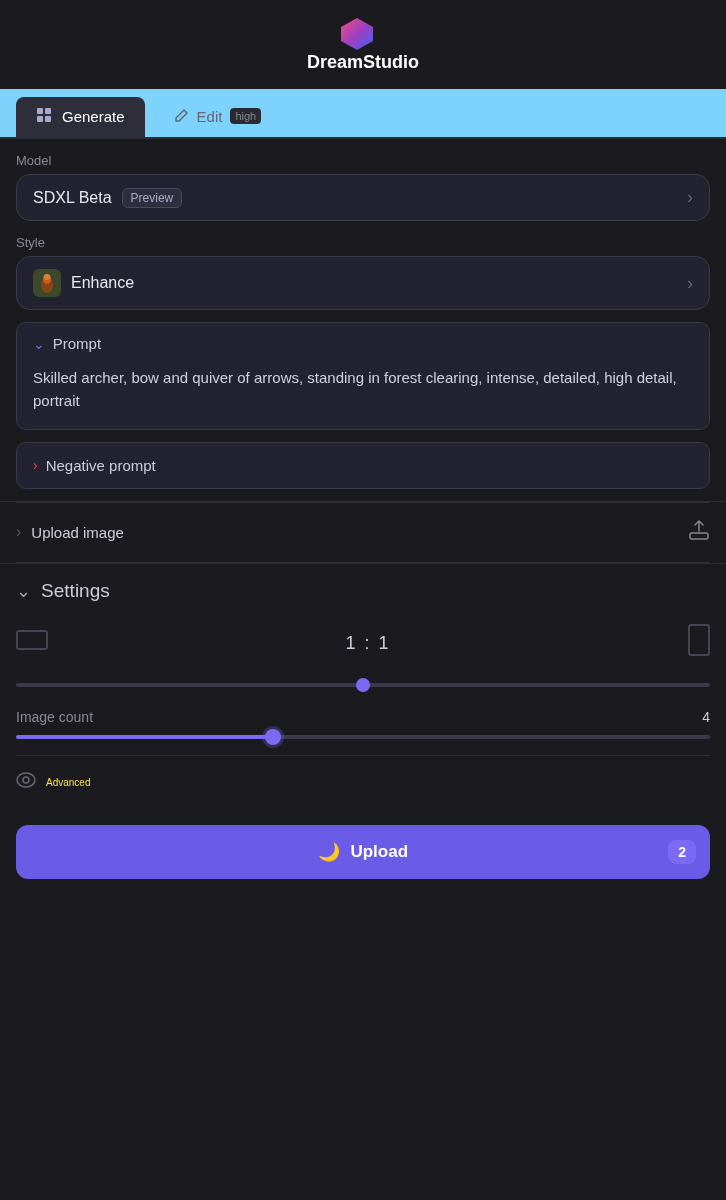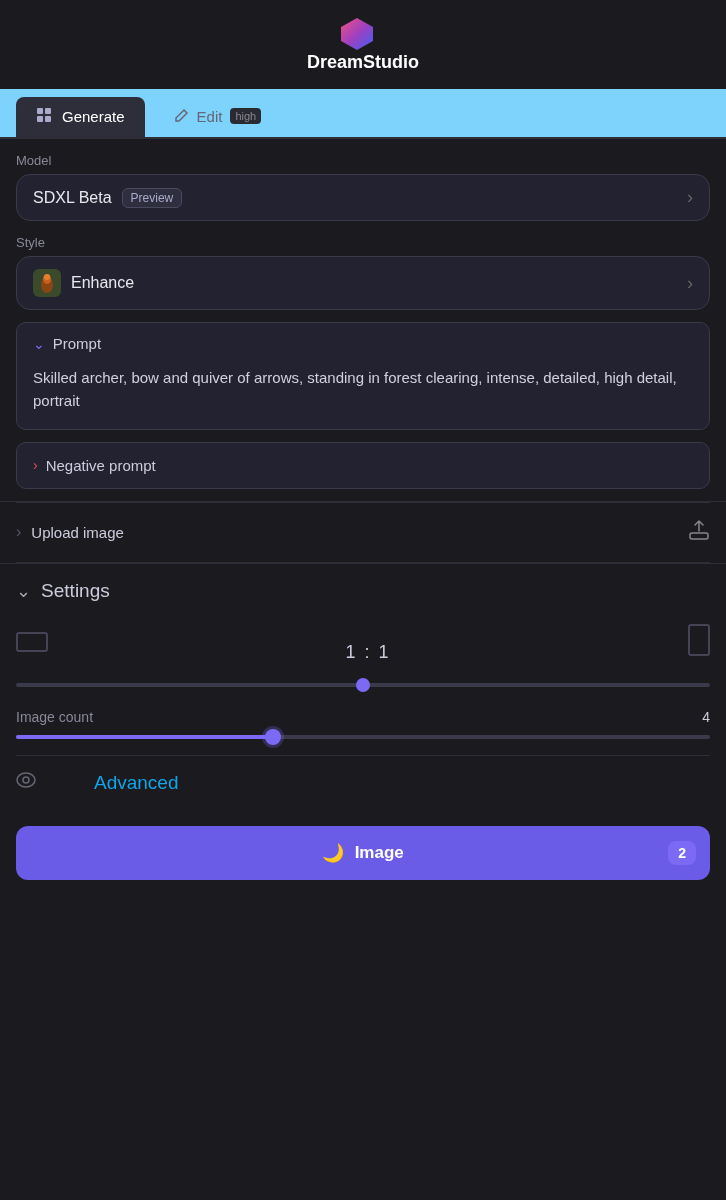--- a/index.html
+++ b/index.html
@@ -204,21 +204,21 @@
       cursor: pointer;
     }
     .settings-label {
       font-size: 19px;
       color: #ccccdd;
     }
 
     
     .aspect-ratio-container {
       display: flex;
-      align-items: flex-end;
+      align-items: center;
       justify-content: space-between;
       padding: 8px 0 16px;
     }
     .aspect-icon {
       color: #555566;
       font-size: 26px;
     }
     .aspect-label {
       font-size: 18px;
       font-weight: 500;
@@ -306,23 +306,22 @@
       gap: 10px;
       padding: 16px 0 20px;
       border-top: 1px solid #2e2e38;
       cursor: pointer;
     }
     .eye-icon {
       color: #666676;
       font-size: 18px;
     }
     .advanced-label {
-      font-size: 19px;
-      color: #0ea5e9;
-      margin-left: 48px;
+      font-size: 10px;
+      color: #fde047;
     }
 
     
     .dream-btn-container {
       padding: 12px 16px 24px;
       position: sticky;
       bottom: 0;
       background: #1a1a1f;
     }
     .dream-btn {
@@ -512,16 +511,16 @@
       </svg>
     </span>
     <span class="advanced-label">Advanced</span>
   </div>
 
 </div>
 
 <div class="dream-btn-container">
   <div class="dream-btn">
     <span class="moon-icon">🌙</span>
-    <span class="dream-btn-text">Image</span>
+    <span class="dream-btn-text">Upload</span>
     <div class="dream-btn-badge">2</div>
   </div>
 </div>
 
 </body></html>

